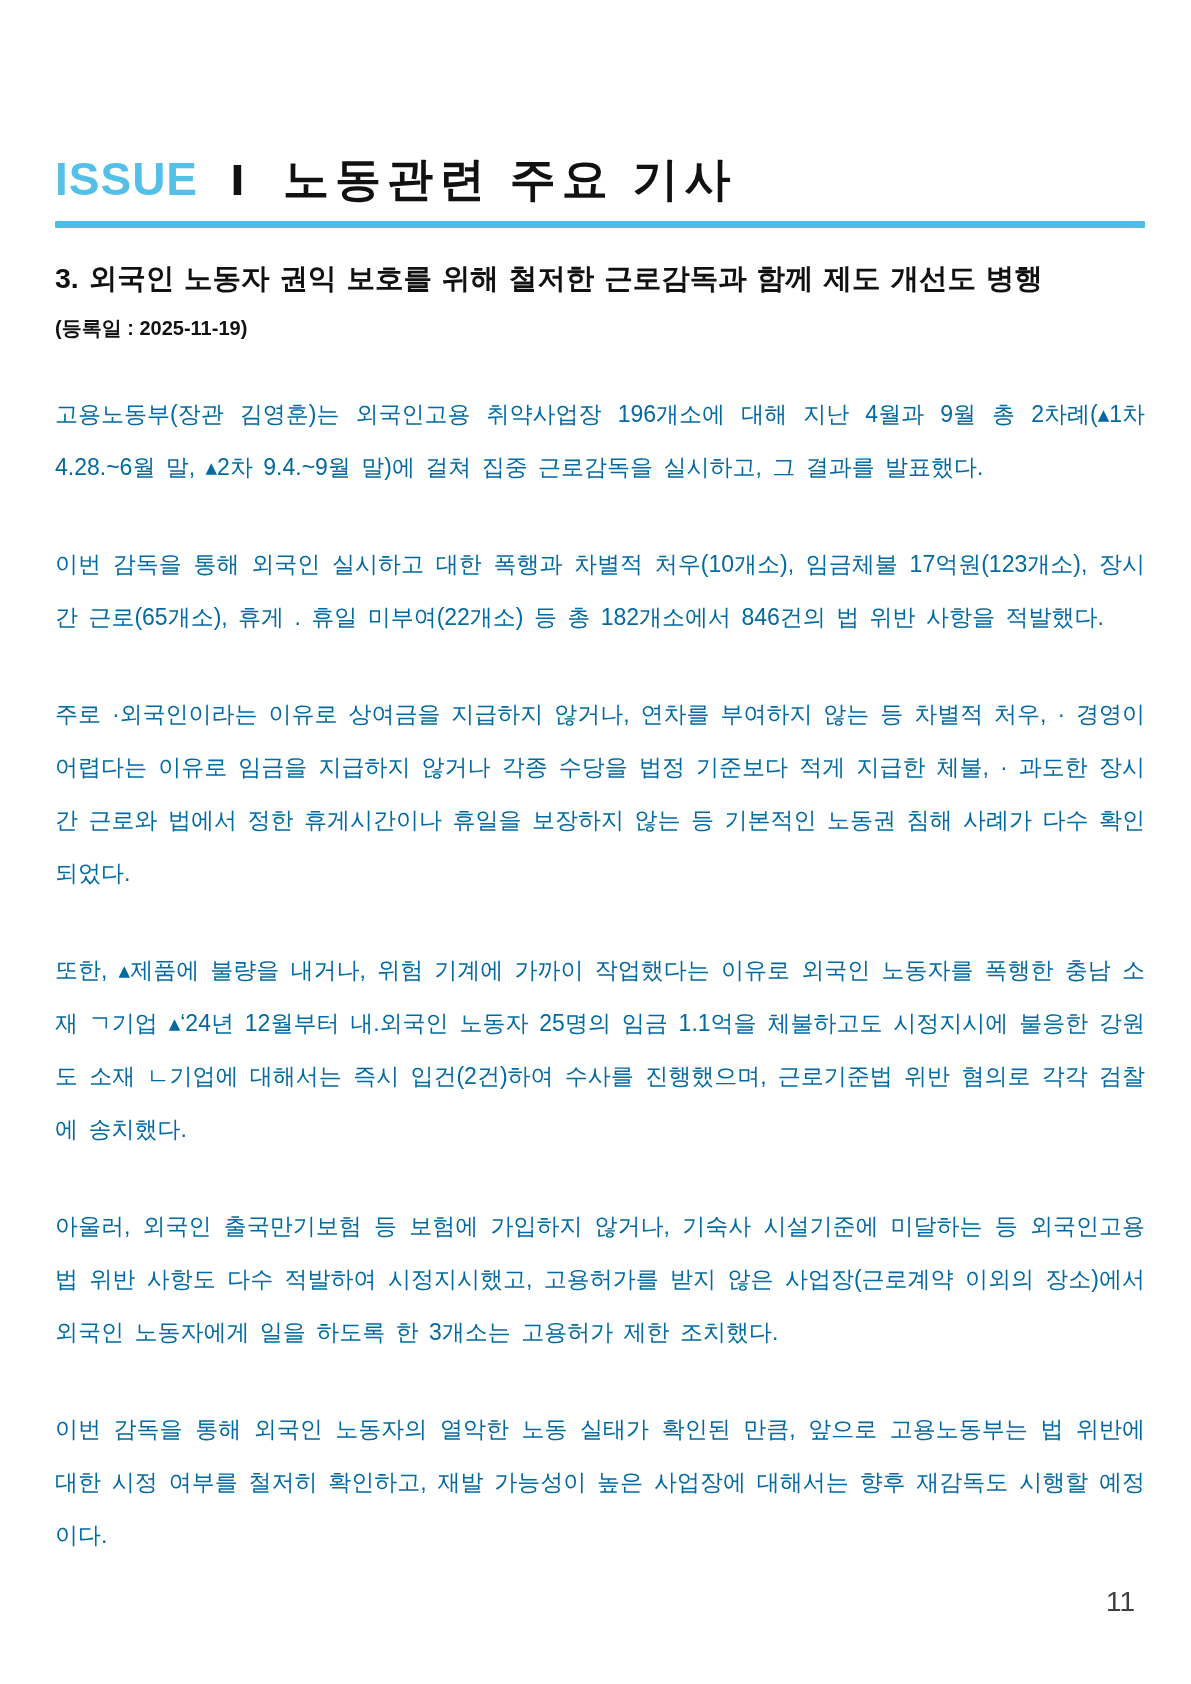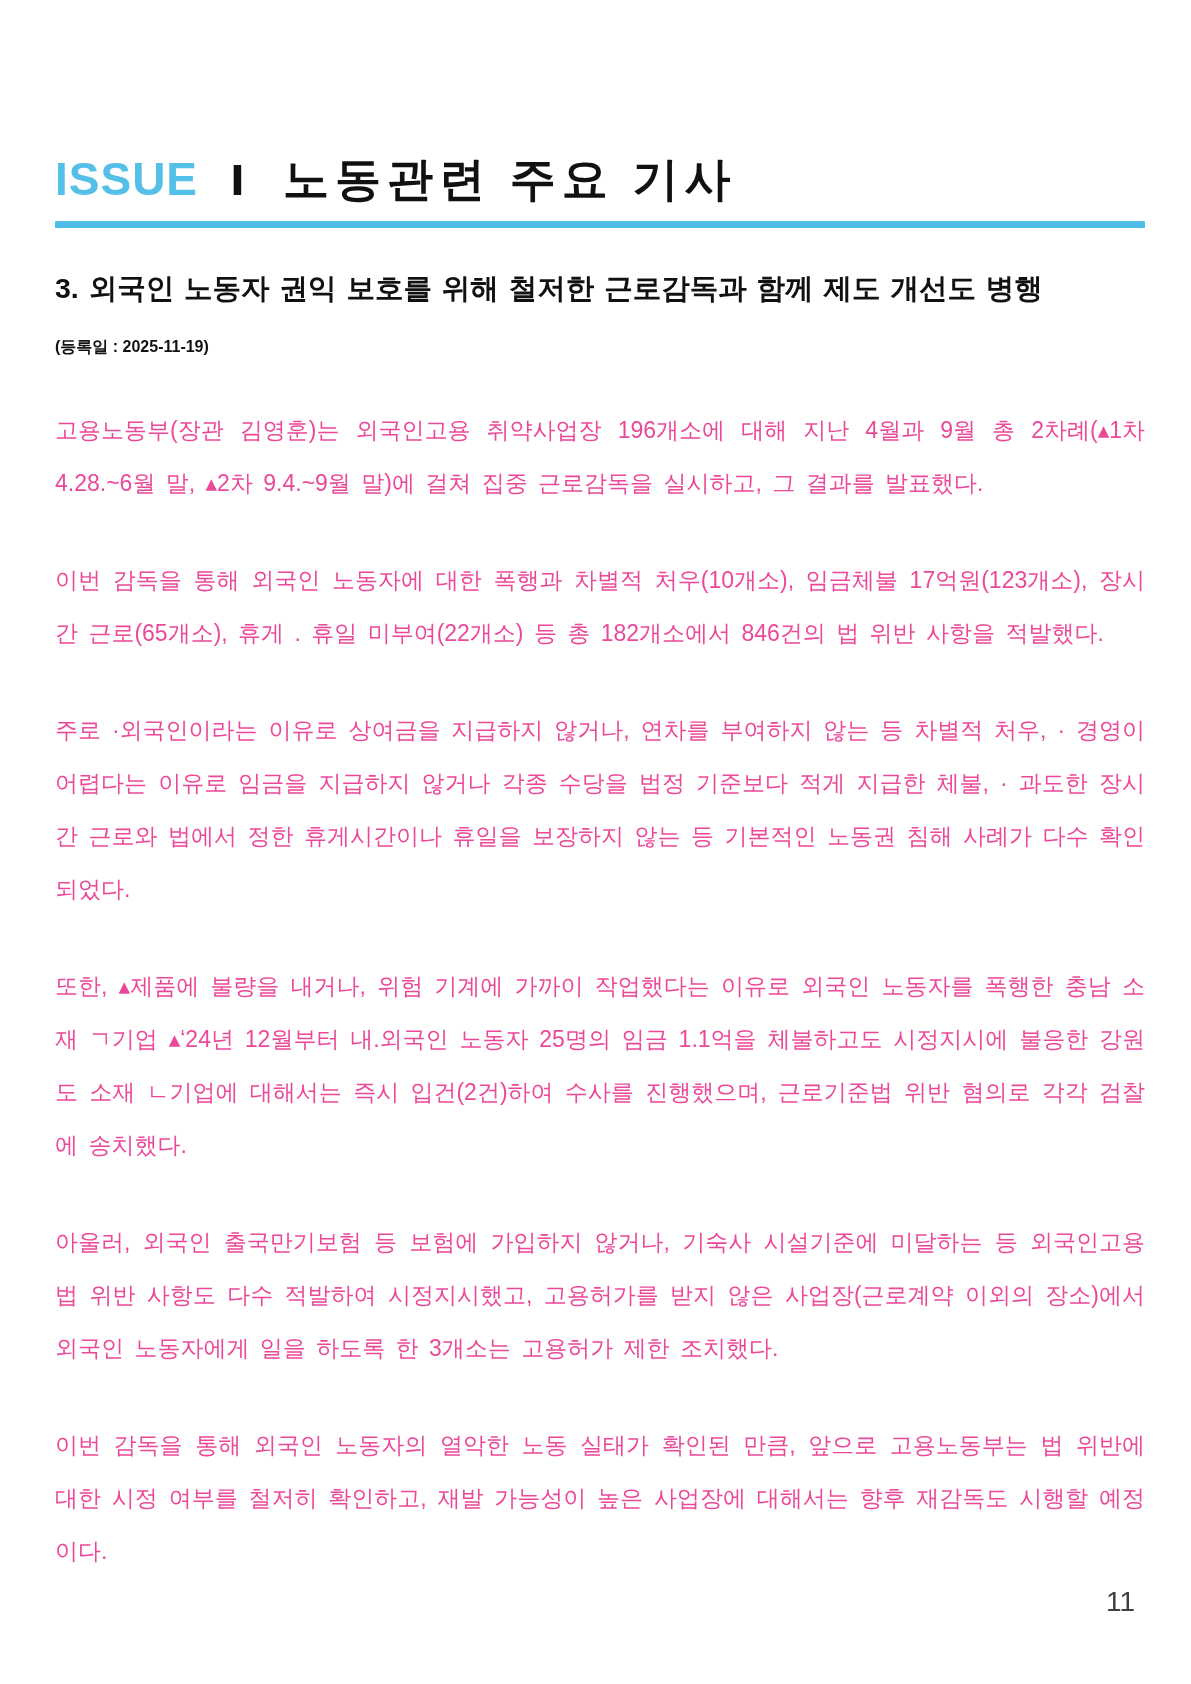--- a/index.html
+++ b/index.html
@@ -34,43 +34,43 @@
 
   .header-rule {
     height: 7px;
     background: #4fbce8;
     margin-top: 15px;
     border-radius: 1px;
   }
 
   
   .article-title {
-    margin-top: 40px;
+    margin-top: 30px;
     font-size: 28.5px;
     font-weight: 700;
     color: #111111;
     text-align: justify;
     line-height: 1.45;
     word-spacing: 2px;
   }
   .article-date {
-    margin-top: 28px;
-    font-size: 16px;
+    margin-top: 16px;
+    font-size: 20px;
     font-weight: 700;
     color: #111111;
   }
 
   
   .article-body { margin-top: 46px; }
   .article-body p {
     font-size: 23px;
     line-height: 53px;
     text-align: justify;
     text-justify: inter-word;
-    color: #ec4899;
+    color: #0369a1;
     margin: 0 0 44px 0;
     word-spacing: 4px;
   }
   .article-body p:last-child { margin-bottom: 0; }
 
   .page-number {
     position: absolute;
     right: 56px;
     bottom: 66px;
     font-size: 28px;
@@ -91,21 +91,21 @@
       </h1>
       <div class="header-rule"></div>
     </header>
 
     <h2 class="article-title">3. 외국인 노동자 권익 보호를 위해 철저한 근로감독과 함께 제도 개선도 병행</h2>
 
     <div class="article-date">(등록일 : 2025-11-19)</div>
 
     <main class="article-body">
       <p>고용노동부(장관 김영훈)는 외국인고용 취약사업장 196개소에 대해 지난 4월과 9월 총 2차례(▴1차 4.28.~6월 말, ▴2차 9.4.~9월 말)에 걸쳐 집중 근로감독을 실시하고, 그 결과를 발표했다.</p>
-      <p>이번 감독을 통해 외국인 노동자에 대한 폭행과 차별적 처우(10개소), 임금체불 17억원(123개소), 장시간 근로(65개소), 휴게 . 휴일 미부여(22개소) 등 총 182개소에서 846건의 법 위반 사항을 적발했다.</p>
+      <p>이번 감독을 통해 외국인 실시하고 대한 폭행과 차별적 처우(10개소), 임금체불 17억원(123개소), 장시간 근로(65개소), 휴게 . 휴일 미부여(22개소) 등 총 182개소에서 846건의 법 위반 사항을 적발했다.</p>
       <p>주로 ·외국인이라는 이유로 상여금을 지급하지 않거나, 연차를 부여하지 않는 등 차별적 처우, · 경영이 어렵다는 이유로 임금을 지급하지 않거나 각종 수당을 법정 기준보다 적게 지급한 체불, · 과도한 장시간 근로와 법에서 정한 휴게시간이나 휴일을 보장하지 않는 등 기본적인 노동권 침해 사례가 다수 확인되었다.</p>
       <p>또한, ▴제품에 불량을 내거나, 위험 기계에 가까이 작업했다는 이유로 외국인 노동자를 폭행한 충남 소재 ㄱ기업 ▴‘24년 12월부터 내.외국인 노동자 25명의 임금 1.1억을 체불하고도 시정지시에 불응한 강원도 소재 ㄴ기업에 대해서는 즉시 입건(2건)하여 수사를 진행했으며, 근로기준법 위반 혐의로 각각 검찰에 송치했다.</p>
       <p>아울러, 외국인 출국만기보험 등 보험에 가입하지 않거나, 기숙사 시설기준에 미달하는 등 외국인고용법 위반 사항도 다수 적발하여 시정지시했고, 고용허가를 받지 않은 사업장(근로계약 이외의 장소)에서 외국인 노동자에게 일을 하도록 한 3개소는 고용허가 제한 조치했다.</p>
       <p>이번 감독을 통해 외국인 노동자의 열악한 노동 실태가 확인된 만큼, 앞으로 고용노동부는 법 위반에 대한 시정 여부를 철저히 확인하고, 재발 가능성이 높은 사업장에 대해서는 향후 재감독도 시행할 예정이다.</p>
 
     </main>
 
   </div>
 
   <div class="page-number">11</div>

